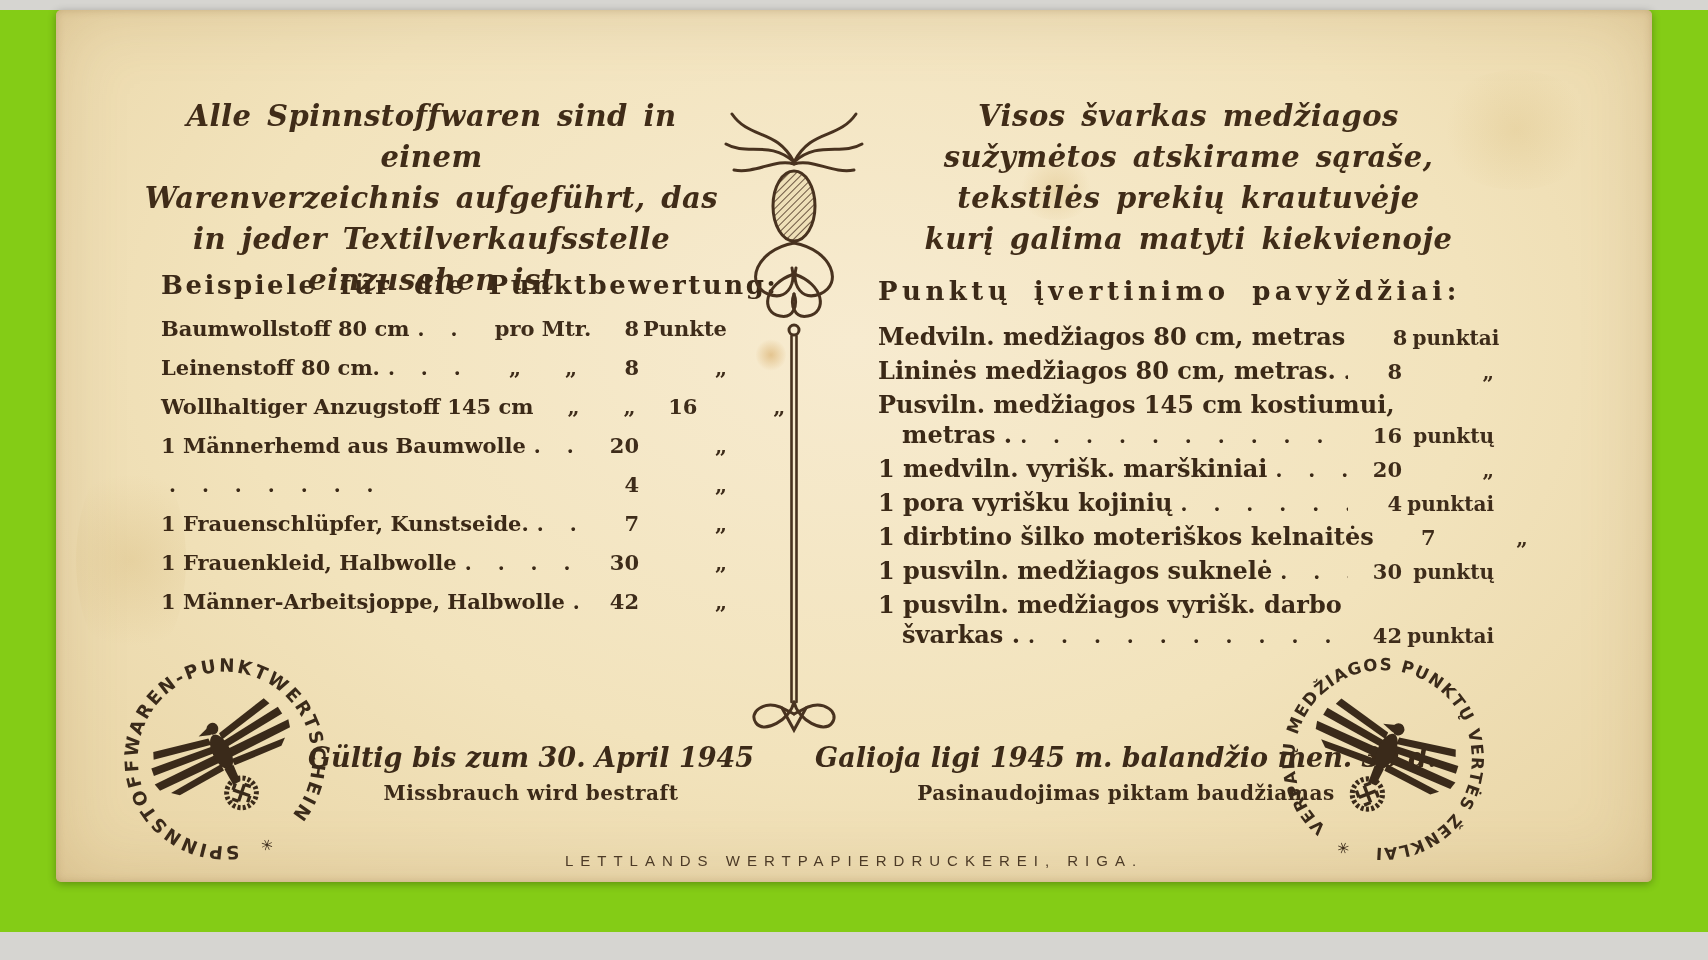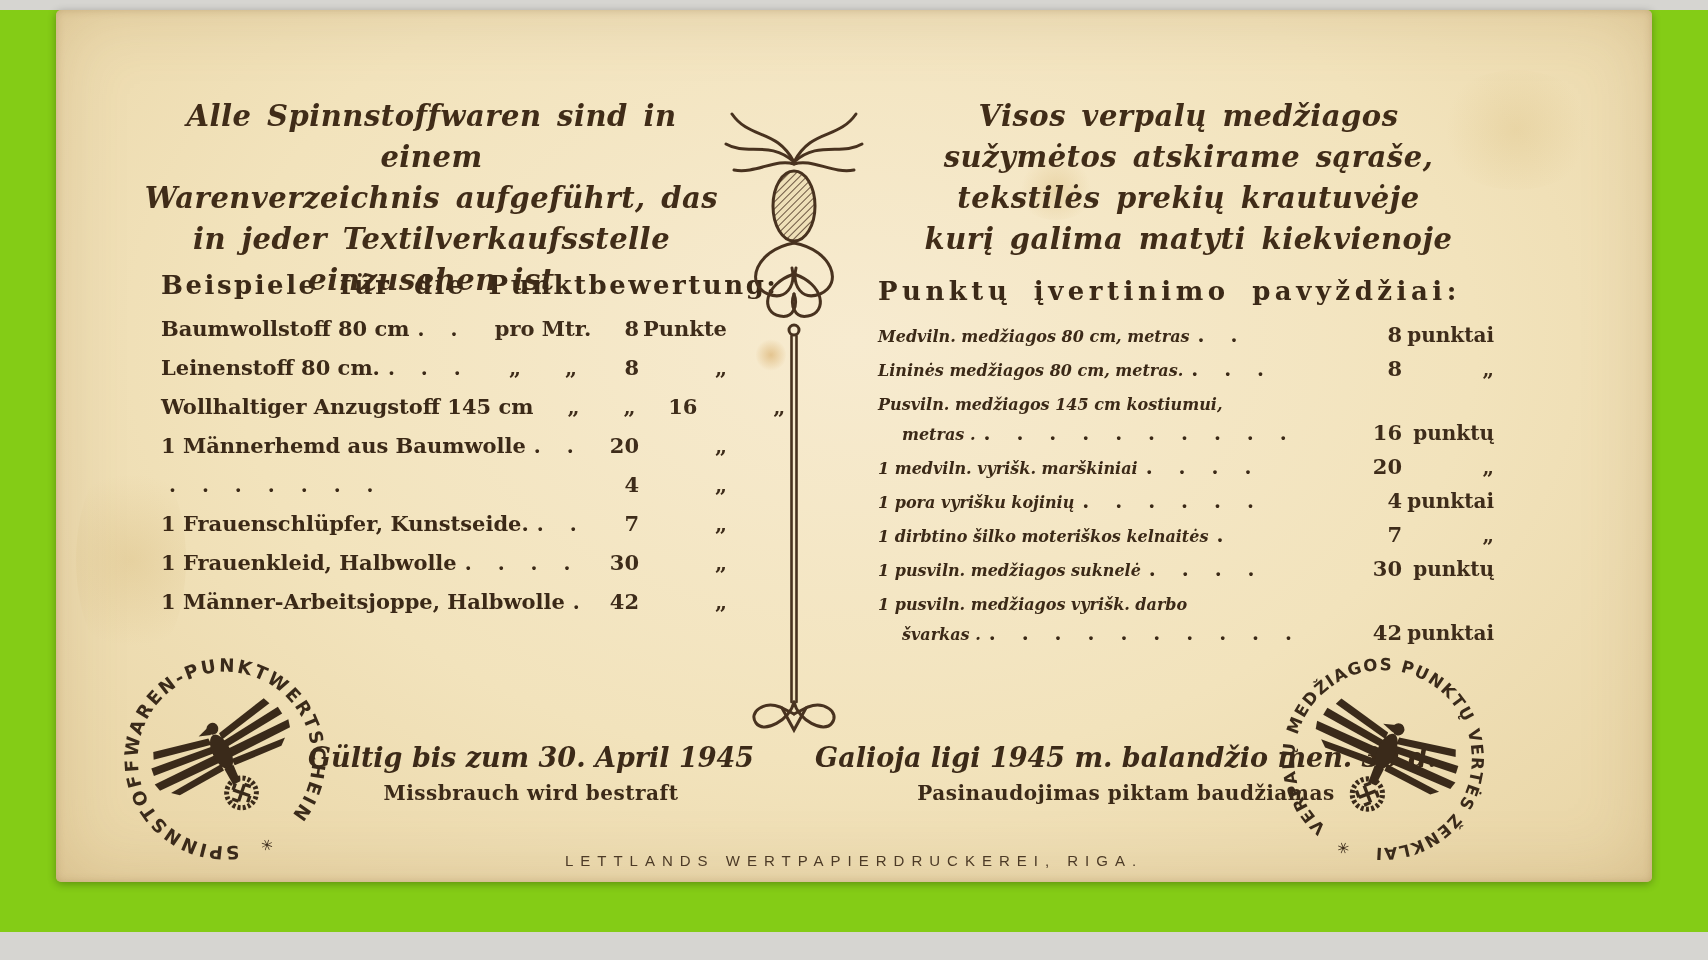--- a/index.html
+++ b/index.html
@@ -31,21 +31,21 @@
   .list-de .lheading{letter-spacing:2.5px;word-spacing:11px;}
   .list-lt .lheading{letter-spacing:4.5px;word-spacing:9px;}
 
   .row,.line2{display:flex;align-items:baseline;}
   .row{height:39px;}
   .lt-row{margin-bottom:2px;}
   .lt-row .line1{line-height:30px;}
   .lt-row .line2{height:32px;}
   .lt-row.double .lbl2{padding-left:24px;}
   .lbl,.line1,.lbl2{font-weight:bold;font-size:21px;white-space:nowrap;color:#3b2917;}
-  .list-lt .lbl,.list-lt .line1,.list-lt .lbl2{font-size:16px;font-style:italic;}
+  .list-lt .lbl,.list-lt .line1,.list-lt .lbl2{font-size:24px;}
   .dots{flex:1 1 auto;overflow:hidden;white-space:nowrap;margin:0 8px;font-weight:bold;
         font-size:20px;word-spacing:19px;color:#3b2917;}
   .unit{width:104px;text-align:center;font-weight:bold;font-size:21px;white-space:pre;flex:none;}
   .val{width:44px;text-align:right;font-weight:bold;font-size:21px;flex:none;}
   .tail{width:88px;text-align:right;font-weight:bold;font-size:21px;flex:none;}
   .list-lt .val{width:46px;}.list-lt .tail{width:92px;font-size:20px;}
 
   .valid{position:absolute;text-align:center;}
   .valid-de{left:195px;top:732px;width:560px;}
   .valid-lt{left:758px;top:732px;width:624px;}
@@ -104,21 +104,21 @@
     </svg>
 
     <div class="intro intro-de">
       <div>Alle Spinnstoffwaren sind in einem</div>
       <div>Warenverzeichnis aufgeführt, das</div>
       <div>in jeder Textilverkaufsstelle</div>
       <div>einzusehen ist</div>
     </div>
 
     <div class="intro intro-lt">
-      <div>Visos verpalų medžiagos</div>
+      <div>Visos švarkas medžiagos</div>
       <div>sužymėtos atskirame sąraše,</div>
       <div>tekstilės prekių krautuvėje</div>
       <div>kurį galima matyti kiekvienoje</div>
     </div>
 
     <div class="list list-de">
       <div class="lheading">Beispiele für die Punktbewertung:</div>
       <div id="de-rows">
     <div class="row">
       <span class="lbl">Baumwollstoff 80 cm</span>

